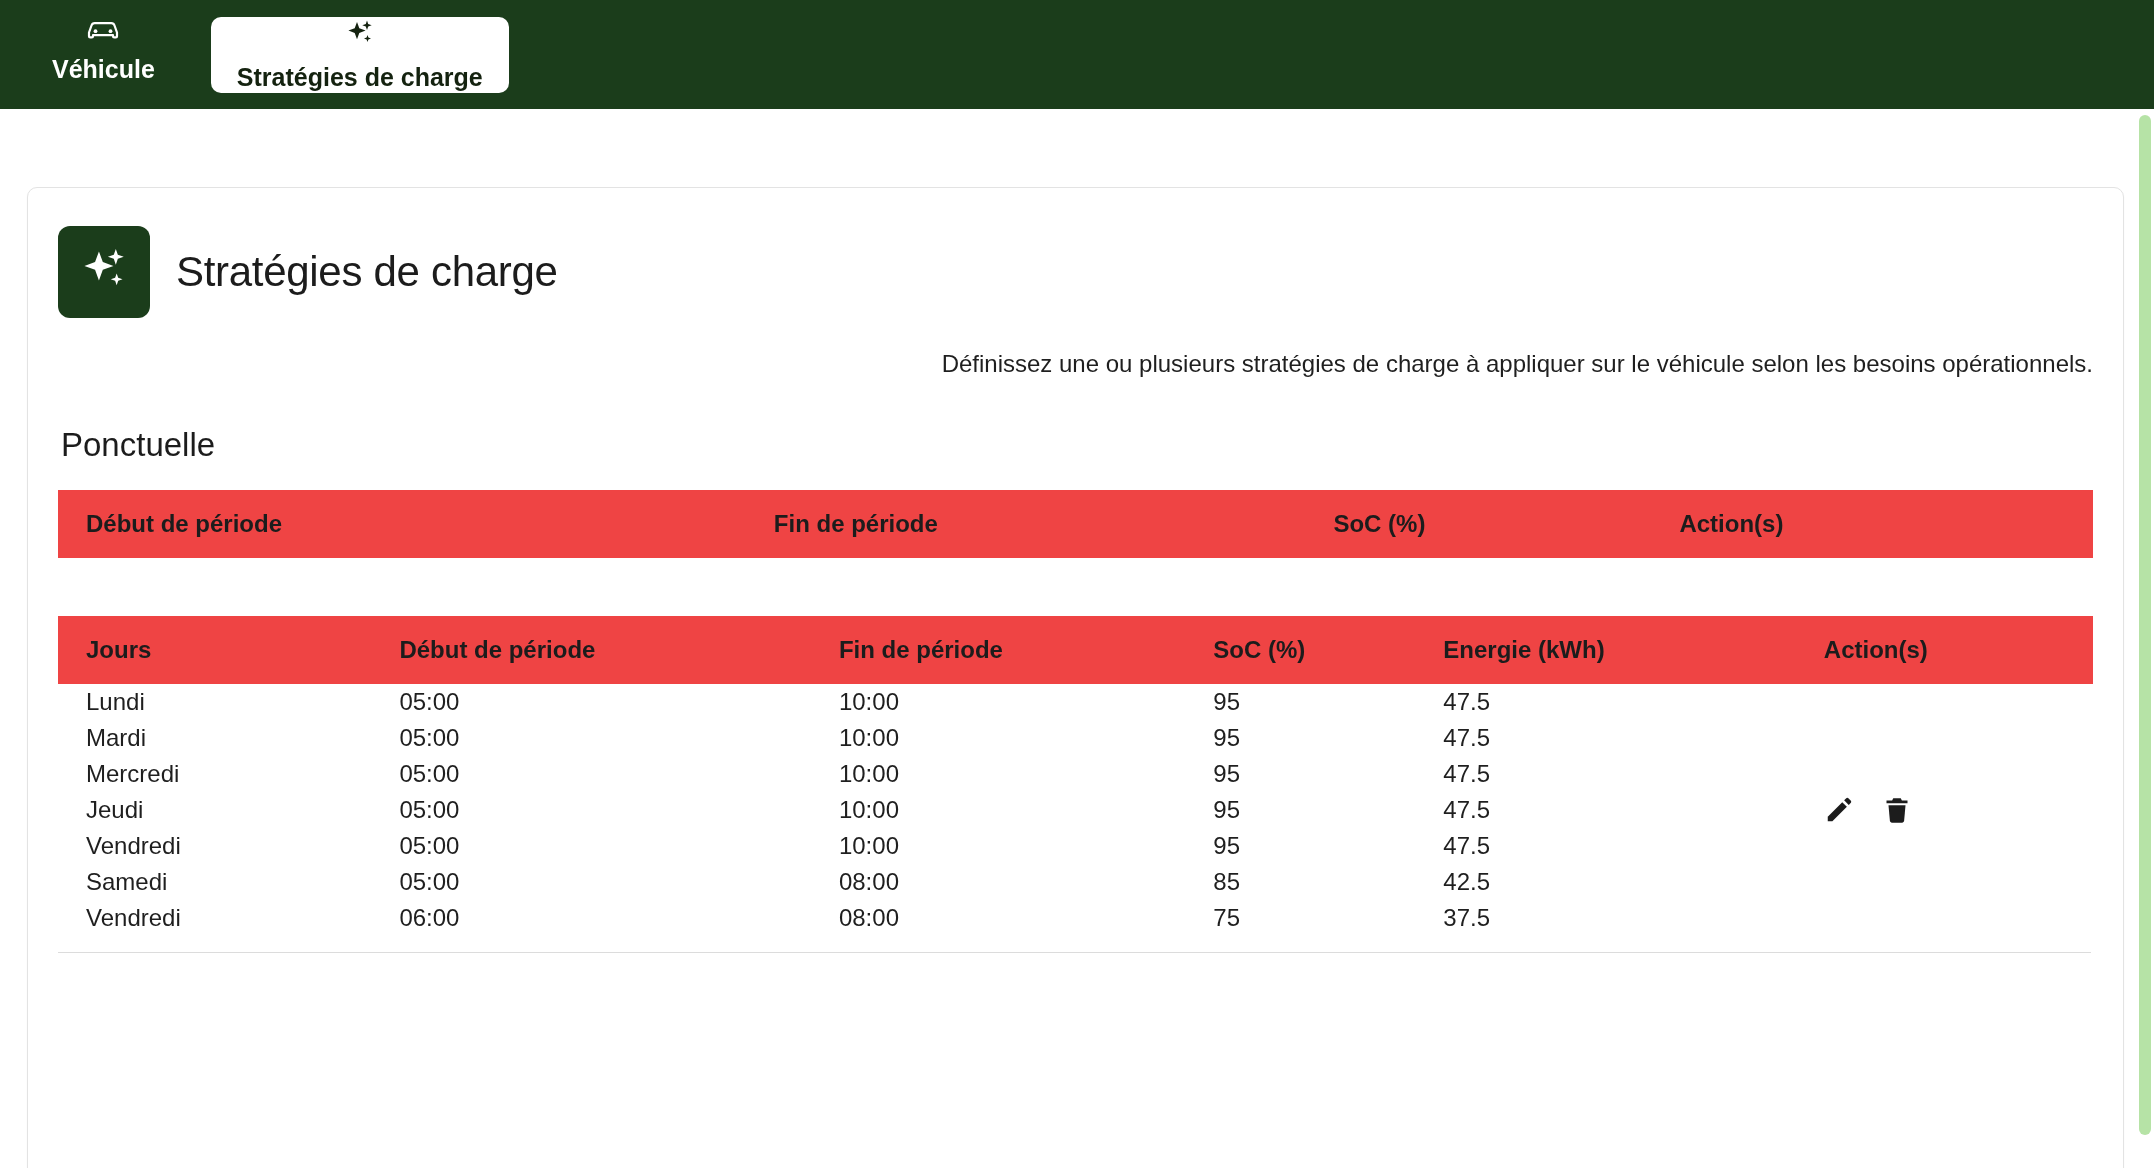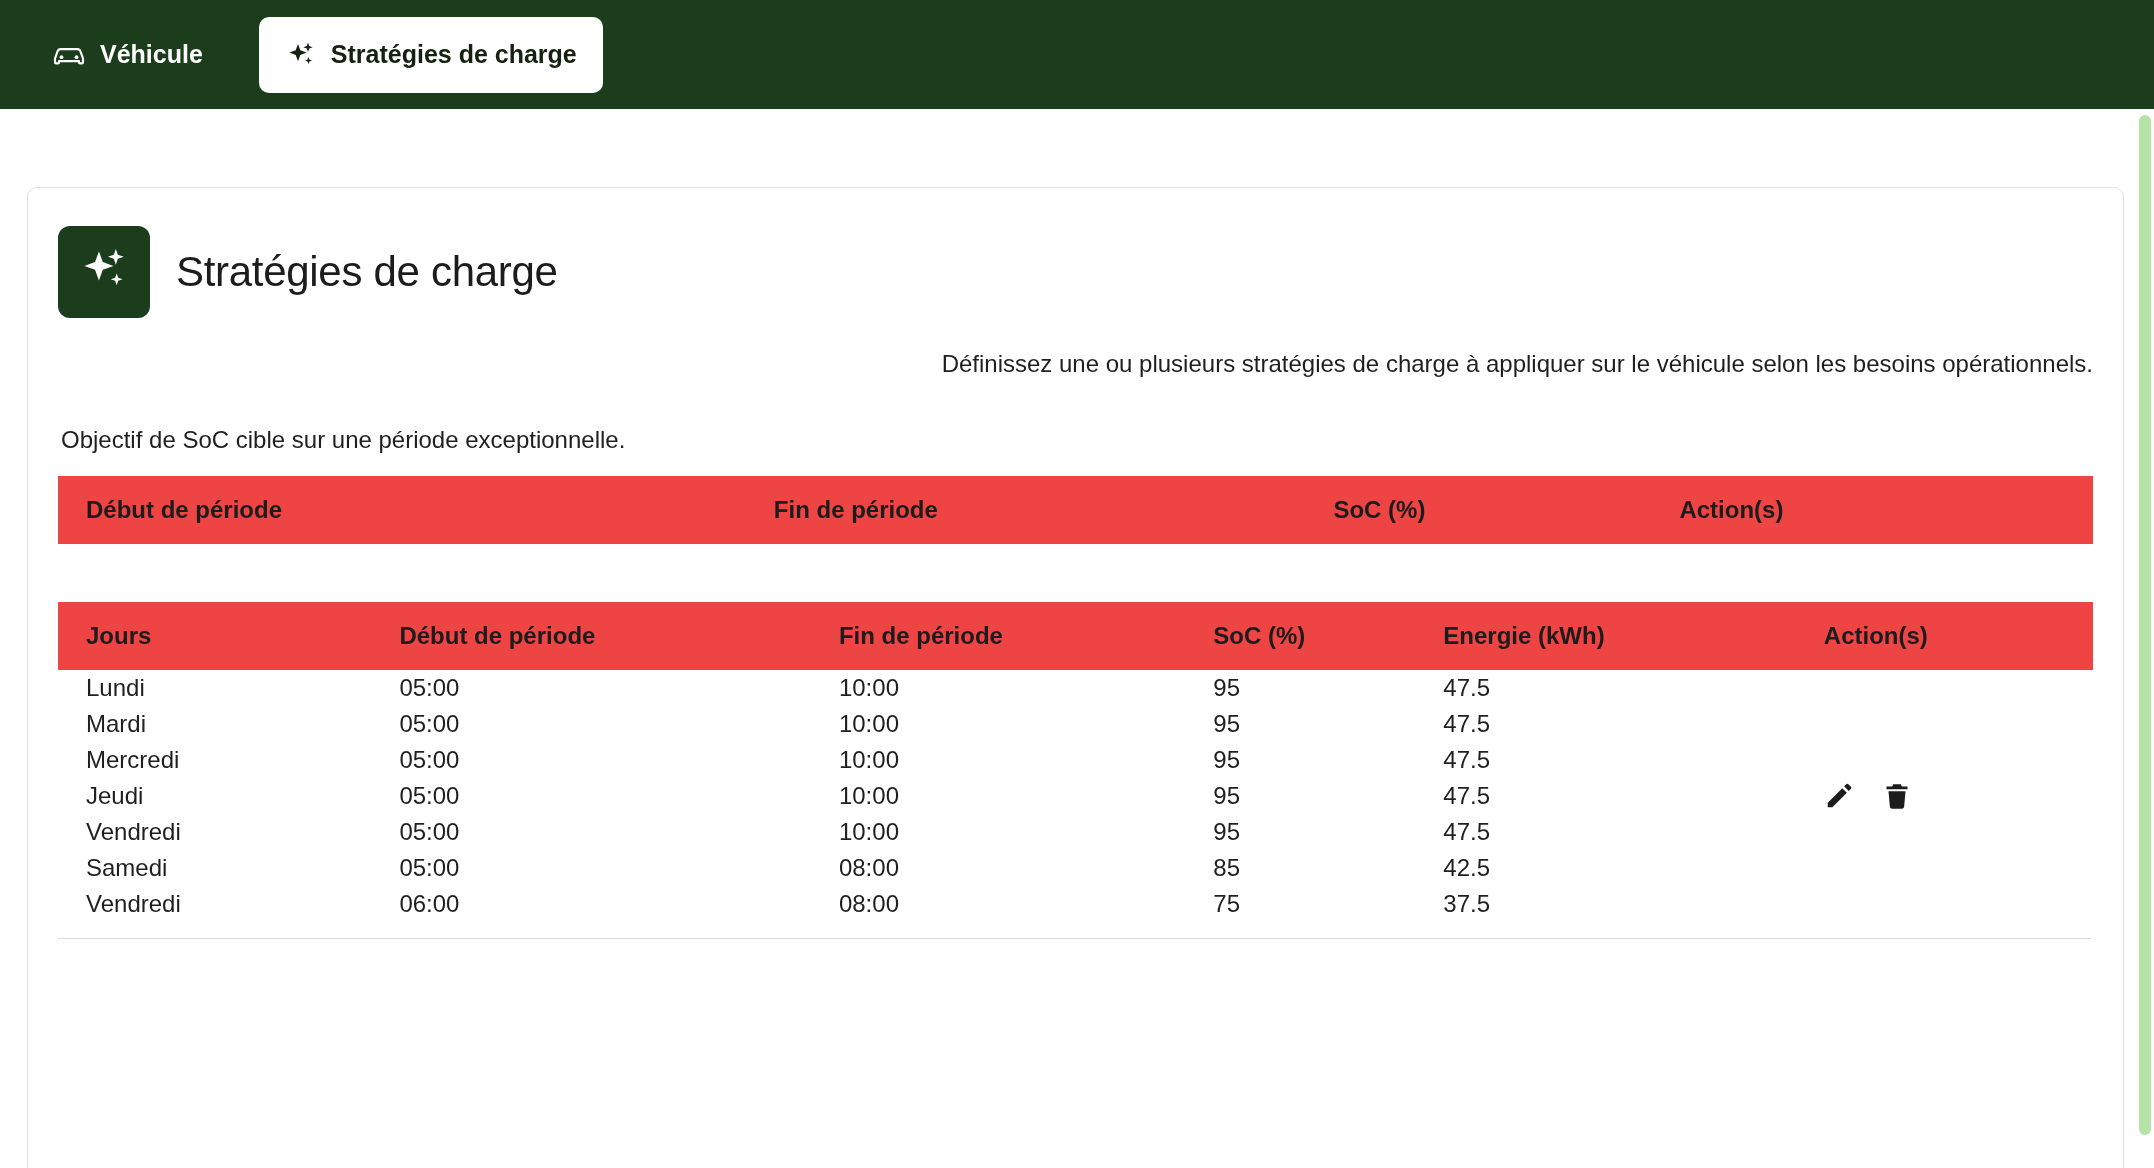--- a/index.html
+++ b/index.html
@@ -27,20 +27,21 @@
     align-items: center;
     gap: 14px;
     height: 76px;
     padding: 0 26px;
     border-radius: 10px;
     color: #ffffff;
     font-size: 25px;
     font-weight: bold;
     cursor: pointer;
     white-space: nowrap;
+    flex-direction: column;
   }
   .nav-item.active {
     background: #ffffff;
     color: #14220f;
     margin-left: 30px;
   }
   .nav-icon { display: flex; align-items: center; justify-content: center; }
 
   
   .page {
@@ -225,21 +226,21 @@
             <path d="M23 3.5 L24.2 7 L27.7 8.2 L24.2 9.4 L23 12.9 L21.8 9.4 L18.3 8.2 L21.8 7 Z" fill="#ffffff"></path>
             <path d="M23.5 18 L24.4 20.6 L27 21.5 L24.4 22.4 L23.5 25 L22.6 22.4 L20 21.5 L22.6 20.6 Z" fill="#ffffff"></path>
           </svg>
         </span>
       </div>
       <h1 class="card-title">Stratégies de charge</h1>
     </div>
 
     <p class="intro">Définissez une ou plusieurs stratégies de charge à appliquer sur le véhicule selon les besoins opérationnels.</p>
 
-    <p class="section-desc">Objectif de SoC cible sur une période exceptionnelle.</p>
+    <h2 class="section-title">Ponctuelle</h2>
 
     <table class="tbl-ponctuelle t1">
       <colgroup>
           <col class="c1">
           <col class="c2">
           <col class="c3">
           <col class="c4">
         </colgroup>
       <thead>
         <tr>

